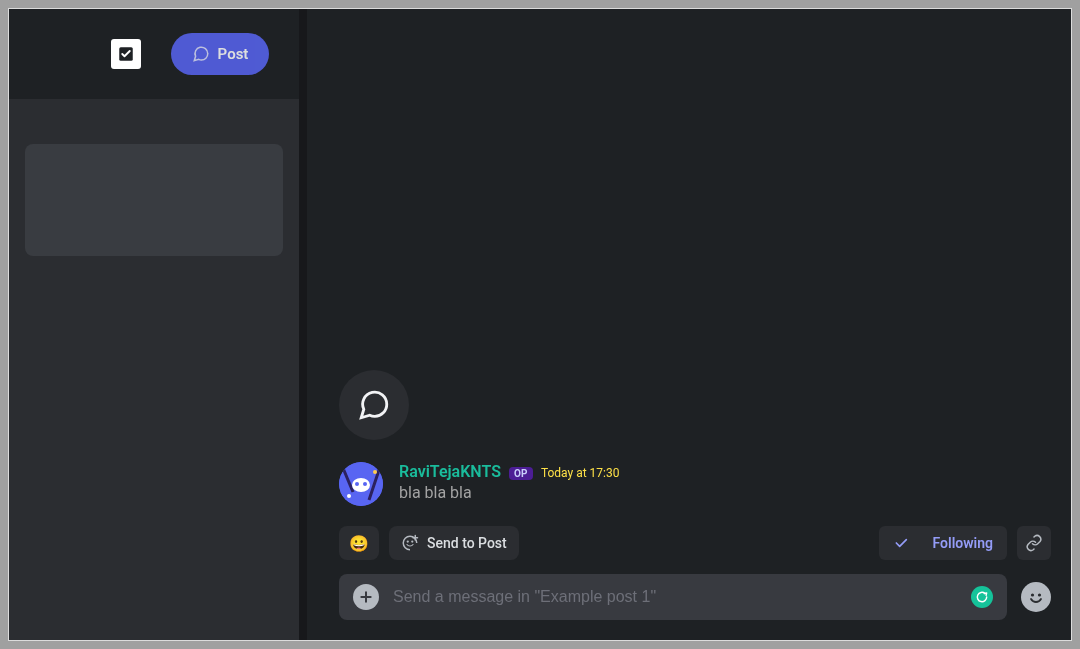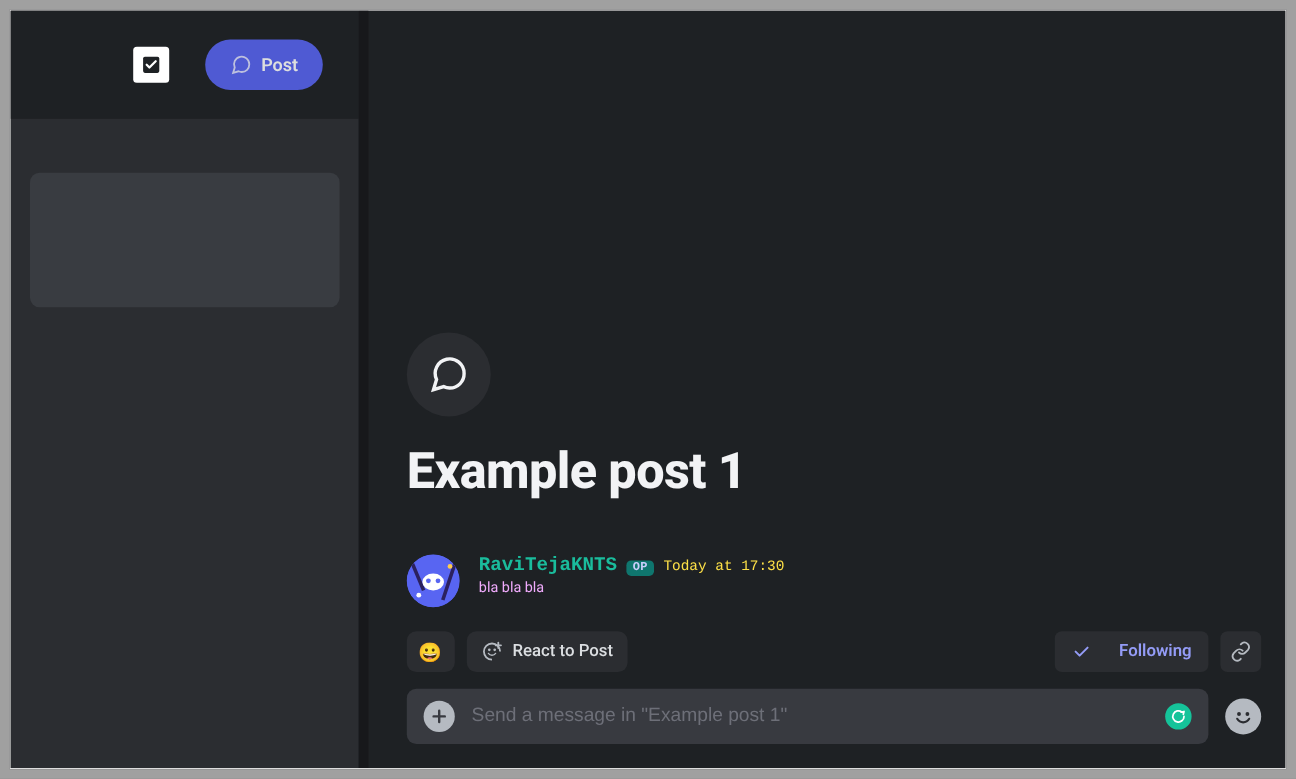--- a/index.html
+++ b/index.html
@@ -9,25 +9,25 @@
   .channels-top { width: 100%; height: 90px; background: #1e2124; display: flex; align-items: center; justify-content: flex-end; padding-right: 30px; gap: 30px; }
   .card-icon { width: 30px; height: 30px; background: #fff; border-radius: 3px; position: relative; display:flex; align-items:center; justify-content:center; }
   .post-btn { background: #5865f2; opacity: .85; border-radius: 22px; height: 42px; width: 98px; display:flex; align-items:center; justify-content:center; gap:8px; color: #fff; font-weight:600; font-size:15px; cursor:pointer; }
   .channels-placeholder { margin: 45px 16px 0 16px; height: 112px; background: #393c41; border-radius: 8px; }
   .chat { position: absolute; left: 290px; top: 0; right: 0; height: 100%; background: #1e2124; border-left: 8px solid #17181b; }
   .chat-content { position: absolute; left: 32px; right: 20px; bottom: 20px; }
   .thread-icon-disc { width: 70px; height: 70px; border-radius: 50%; background: #2b2d31; display:flex; align-items:center; justify-content:center; margin-bottom: 22px; }
   .post-title { color: #f2f3f5; font-size: 42px; font-weight: 800; margin-bottom: 44px; letter-spacing: -0.5px; }
   .message-row { display:flex; gap: 16px; margin-bottom: 20px; }
   .avatar { width: 44px; height: 44px; border-radius: 50%; background: #5865f2; display:flex; align-items:center; justify-content:center; flex-shrink:0; position:relative; overflow:hidden; }
-  .name-line { display:flex; align-items:baseline; gap: 8px; font-family: Liberation Mono, monospace; }
+  .name-line { display:flex; align-items:baseline; gap: 8px; }
   .author { color: #1abc9c; font-weight: 600; font-size: 16px; }
-  .op-badge { background: #0f766e; color: #c9cdfb; font-size: 10px; font-weight: 700; border-radius: 4px; padding: 1px 5px; letter-spacing:.3px; }
+  .op-badge { background: #4c1d95; color: #c9cdfb; font-size: 10px; font-weight: 700; border-radius: 4px; padding: 1px 5px; letter-spacing:.3px; }
   .timestamp { color: #fde047; font-size: 12px; }
-  .msg-body { color: #f0abfc; font-size: 12px; margin-top: 2px; }
+  .msg-body { color: #a3a3a3; font-size: 16px; margin-top: 2px; }
   .action-row { display:flex; align-items:center; gap: 10px; margin-bottom: 14px; }
   .pill { background: #2b2d31; border-radius: 8px; height: 34px; display:flex; align-items:center; justify-content:center; color: #dbdee1; font-size: 14px; font-weight: 500; cursor:pointer; padding: 0 12px; gap:8px; }
   .pill.emoji-only { width: 40px; padding:0; font-size:16px; }
   .spacer { flex:1; }
   .following-btn { background: #2b2d31; border-radius: 6px; height: 34px; display:flex; align-items:center; padding: 0 14px; gap: 24px; color: #949cf7; font-weight:600; font-size:14px; cursor:pointer; }
   .share-btn { background: #2b2d31; border-radius:6px; width:34px; height:34px; display:flex; align-items:center; justify-content:center; cursor:pointer; }
   .input-row { display:flex; align-items:center; gap: 14px; }
   .input-box { flex:1; background: #383a40; border-radius: 8px; height: 46px; display:flex; align-items:center; padding: 0 14px; gap: 14px; }
   .plus-circle { width: 26px; height: 26px; border-radius: 50%; background: #b5bac1; display:flex; align-items:center; justify-content:center; cursor:pointer; flex-shrink:0; }
   .msg-input { flex:1; background:transparent; border:none; outline:none; color:#dbdee1; font-size:16px; }
@@ -65,21 +65,20 @@
     <div class="chat-content">
 
       <div class="thread-icon-disc">
         <span>
           <svg width="34" height="34" viewBox="0 0 24 24">
               <path fill="none" stroke="#f2f3f5" stroke-width="2" d="M21 11.5a8.38 8.38 0 0 1-8.5 8.5 8.5 8.5 0 0 1-3.5-.8L3 21l1.8-6A8.5 8.5 0 1 1 21 11.5z"></path>
             </svg>
         </span>
       </div>
 
-      <h1 class="post-title">Example post 1</h1>
 
       <div class="message-row">
         <div class="avatar">
           <svg width="44" height="44" viewBox="0 0 44 44">
             <circle cx="22" cy="22" r="22" fill="#5865f2"></circle>
             <path d="M4 6 L14 30" stroke="#2b215e" stroke-width="3"></path>
             <path d="M40 8 L30 38" stroke="#2b215e" stroke-width="3"></path>
             <circle cx="10" cy="34" r="2" fill="#fff"></circle>
             <circle cx="36" cy="10" r="2" fill="#ffcc4d"></circle>
             <ellipse cx="22" cy="23" rx="9" ry="7" fill="#fff"></ellipse>
@@ -104,21 +103,21 @@
         <div class="pill">
           <span>
             <svg width="18" height="18" viewBox="0 0 24 24" fill="#b5bac1">
                 <path d="M12 22a10 10 0 1 1 10-10h-2a8 8 0 1 0-8 8v2z"></path>
                 <circle cx="9" cy="10" r="1.5"></circle>
                 <circle cx="15" cy="10" r="1.5"></circle>
                 <path d="M8 14c1 1.5 2.5 2 4 2s3-.5 4-2" stroke="#b5bac1" stroke-width="1.5" fill="none" stroke-linecap="round"></path>
                 <path d="M19 2v6M16 5h6" stroke="#b5bac1" stroke-width="2" stroke-linecap="round"></path>
               </svg>
           </span>
-          <span>React to Post</span>
+          <span>Send to Post</span>
         </div>
         <div class="spacer"></div>
         <div class="following-btn">
           <span>
             <svg width="16" height="16" viewBox="0 0 24 24">
                 <path d="M5 12l5 5L20 7" stroke="#949cf7" stroke-width="2.5" fill="none" stroke-linecap="round" stroke-linejoin="round"></path>
               </svg>
           </span>
           <span>Following</span>
         </div>

